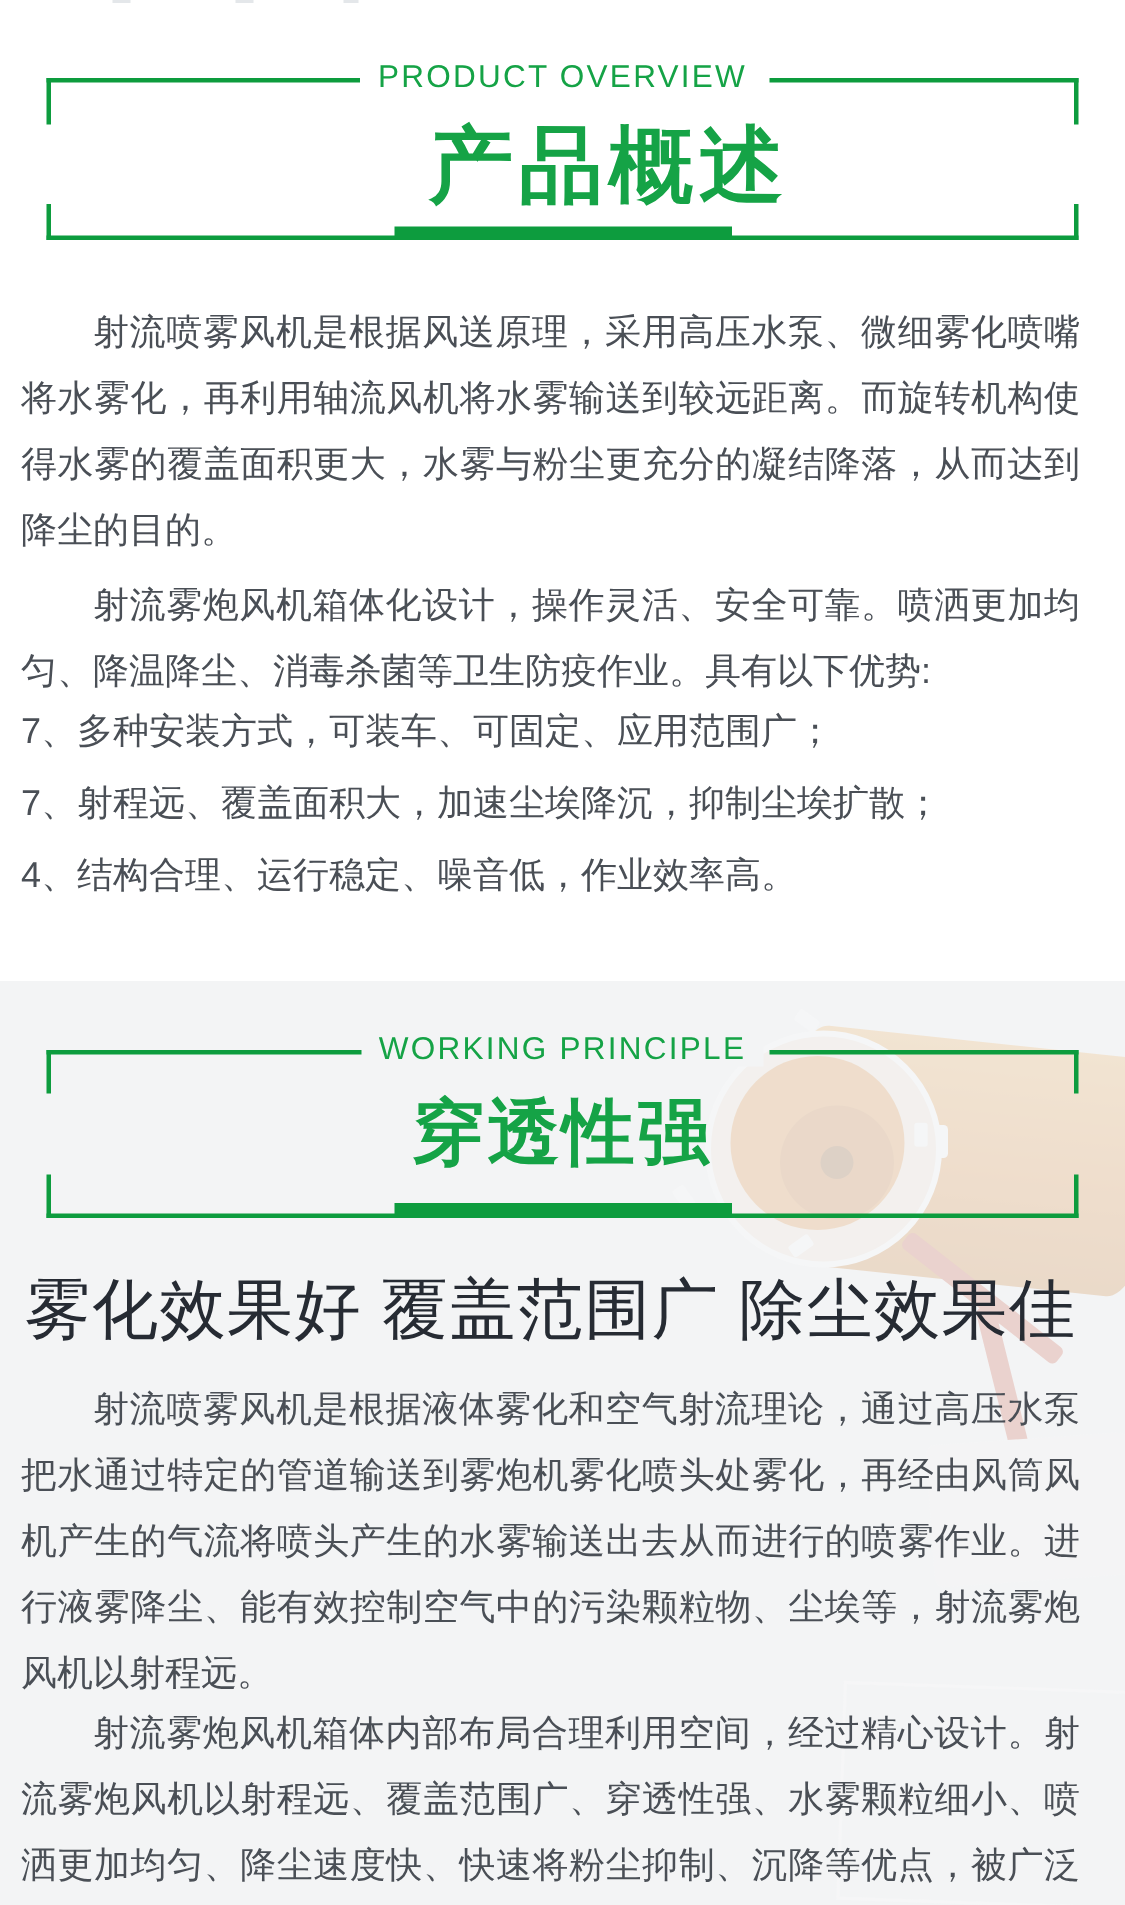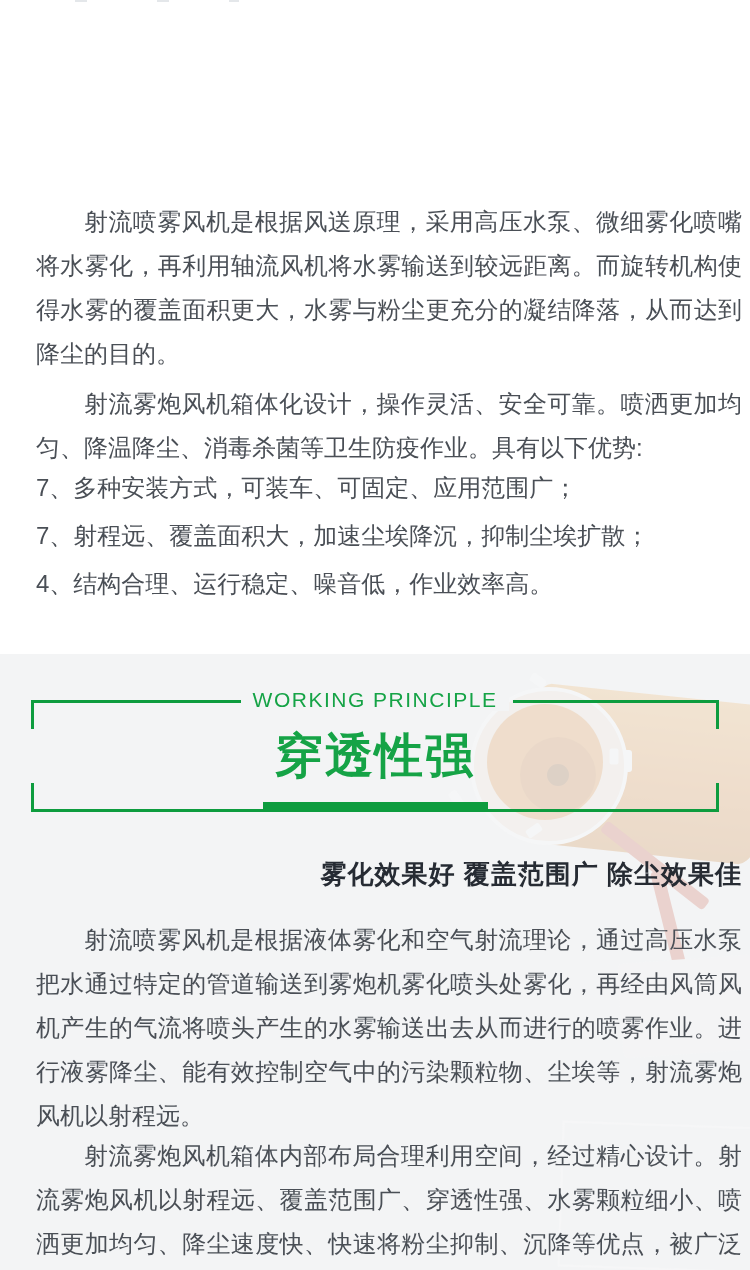--- a/index.html
+++ b/index.html
@@ -42,33 +42,33 @@
   .hd1{top:52px;height:108px;}
   .hd1 .cn-title{top:28px;font-size:56px;line-height:60px;letter-spacing:4px;transform:translateX(31px);}
   .hd1 .bar{bottom:0;}
   .hd2{top:700px;height:112px;text-decoration:underline;}
   .hd2 .vtl,.hd2 .vtr{height:29px;}
   .hd2 .vbl,.hd2 .vbr{height:29px;}
   .hd2 .cn-title{top:30px;font-size:48px;line-height:52px;letter-spacing:2px;}
   .hd2 .bar{bottom:1px;}
 
   
-  .copy{position:absolute;left:36px;width:706px;z-index:2;color:var(--body-text);
+  .copy{position:absolute;left:14px;width:706px;z-index:2;color:var(--body-text);
     font-size:24px;line-height:44px;text-align:justify;}
   .copy p{margin:0;text-indent:48px;}
   .copy-top{top:200px;}
   .copy-top .p1{margin-bottom:6px;}
   .feature-list{list-style:none;margin:-4px 0 0 0;padding:0;text-align:left;}
   .feature-list li{line-height:44px;margin-bottom:4px;}
 
   
   .gray-section{position:absolute;left:0;top:654px;width:750px;height:616px;background:var(--section-bg);}
   .copy-bottom{top:850px;}
-  .subtitle{font-size:26px;line-height:48px;letter-spacing:1px;color:var(--heading-dark);
-    text-align:right;margin:0 0 20px 0;font-weight:700;white-space:nowrap;}
+  .subtitle{font-size:44px;line-height:48px;letter-spacing:1px;color:var(--heading-dark);
+    text-align:center;margin:0 0 20px 0;font-weight:400;white-space:nowrap;}
   .copy-bottom .p4{margin-top:-4px;}
 
   
   .machine{position:absolute;left:430px;top:654px;width:320px;height:616px;opacity:.2;z-index:1;}
   .machine *{position:absolute;}
   .barrel{left:90px;top:40px;width:250px;height:160px;border-radius:24px/60px;
     background:linear-gradient(180deg,#efa84a 0%,var(--machine-orange) 55%,#c9741f 100%);
     transform:rotate(6deg);}
   .barrel-box{left:176px;top:96px;width:26px;height:22px;background:#ffffff;border-radius:3px;}
   .ring{left:40px;top:33px;width:150px;height:150px;border-radius:50%;
@@ -90,20 +90,32 @@
 </style>
 </head>
 <body>
 
 <div class="page">
 
   <span class="artifact" style="left:75px;width:12px;"></span>
   <span class="artifact" style="left:157px;width:12px;"></span>
   <span class="artifact" style="left:229px;width:10px;"></span>
 
+  <div class="hd hd1">
+    <span class="l tl"></span>
+    <span class="l tr"></span>
+    <span class="v vtl"></span>
+    <span class="v vtr"></span>
+    <span class="v vbl"></span>
+    <span class="v vbr"></span>
+    <span class="l bt"></span>
+    <span class="bar"></span>
+    <div class="eyebrow"><span>PRODUCT OVERVIEW</span></div>
+    <div class="cn-title">产品概述</div>
+  </div>
 
   <div class="copy copy-top">
     <p class="p1">射流喷雾风机是根据风送原理，采用高压水泵、微细雾化喷嘴将水雾化，再利用轴流风机将水雾输送到较远距离。而旋转机构使得水雾的覆盖面积更大，水雾与粉尘更充分的凝结降落，从而达到降尘的目的。</p>
     <p class="p2">射流雾炮风机箱体化设计，操作灵活、安全可靠。喷洒更加均匀、降温降尘、消毒杀菌等卫生防疫作业。具有以下优势:</p>
     <ul class="feature-list">
       <li>7、多种安装方式，可装车、可固定、应用范围广；</li>
       <li>7、射程远、覆盖面积大，加速尘埃降沉，抑制尘埃扩散；</li>
       <li>4、结构合理、运行稳定、噪音低，作业效率高。</li>
     </ul>
   </div>

